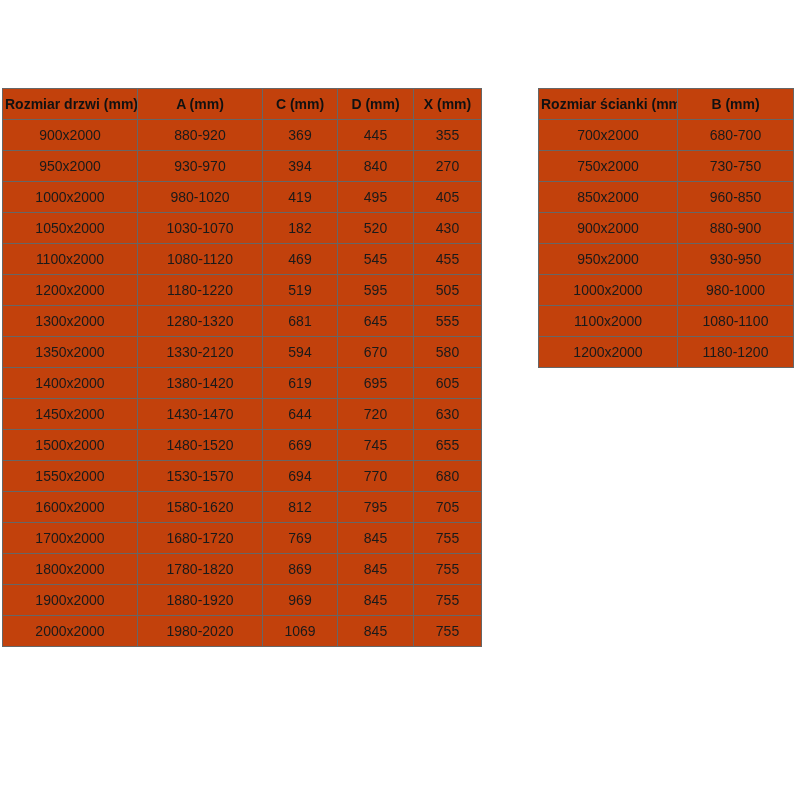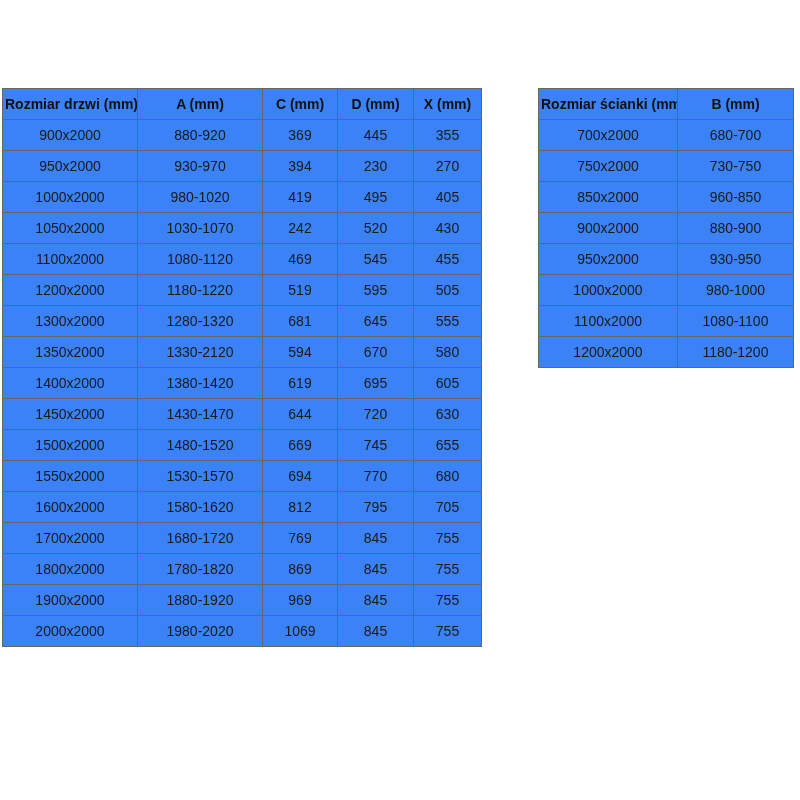--- a/index.html
+++ b/index.html
@@ -13,21 +13,21 @@
     width: 800px; height: 800px;
     font-family: "Liberation Sans", sans-serif;
     color: #1a1a1a;
     background: #ffffff;
   }
   table.spec-table {
     position: absolute;
     top: 88px;
     border-collapse: collapse;
     table-layout: fixed;
-    background: #3b82f6;
+    background: #c2410c;
   }
   #door-table { left: 2px;  width: 479px; }
   #wall-table { left: 538px; width: 255px; }
   .spec-table tr { height: 31px; }
   .spec-table th, .spec-table td {
     border: 1px solid #666666;
     padding: 0 2px;
     text-align: center;
     vertical-align: middle;
     font-size: 14px;
@@ -71,34 +71,34 @@
           <td>900x2000</td>
           <td>880-920</td>
           <td>369</td>
           <td>445</td>
           <td>355</td>
         </tr>
         <tr>
           <td>950x2000</td>
           <td>930-970</td>
           <td>394</td>
-          <td>230</td>
+          <td>840</td>
           <td>270</td>
         </tr>
         <tr>
           <td>1000x2000</td>
           <td>980-1020</td>
           <td>419</td>
           <td>495</td>
           <td>405</td>
         </tr>
         <tr>
           <td>1050x2000</td>
           <td>1030-1070</td>
-          <td>242</td>
+          <td>182</td>
           <td>520</td>
           <td>430</td>
         </tr>
         <tr>
           <td>1100x2000</td>
           <td>1080-1120</td>
           <td>469</td>
           <td>545</td>
           <td>455</td>
         </tr>

